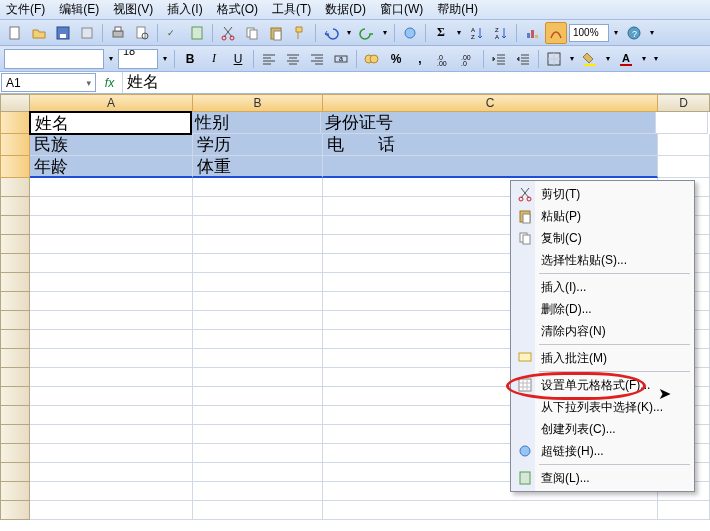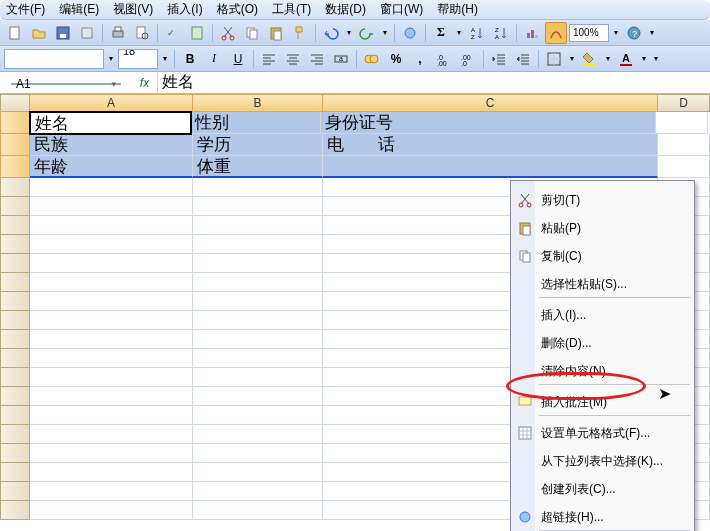--- a/index.html
+++ b/index.html
@@ -1,35 +1,35 @@
 <!DOCTYPE html>
 <html><head>
 <meta charset="utf-8">
 <style>
 * { margin: 0; padding: 0; box-sizing: border-box; }
 body { font-family: "Microsoft YaHei", SimSun, Arial, sans-serif; font-size: 12px; background: #fff; overflow: hidden; width: 710px; height: 531px; position: relative; }
 
 
-.menubar { background: linear-gradient(#e8f0fa, #d5e3f7); border-bottom: 1px solid #a5bce0; padding: 2px 6px; display: flex; gap: 14px; height: 20px; align-items: center; border-radius: 6px; }
+.menubar { background: linear-gradient(#e8f0fa, #d5e3f7); border-bottom: 1px solid #a5bce0; padding: 2px 6px; display: flex; gap: 14px; height: 20px; align-items: center; }
 .menubar span { cursor: default; }
 
 
 .toolbar { background: linear-gradient(#dbe7f8, #c3d5f1); border-bottom: 1px solid #9ab5de; height: 26px; display: flex; align-items: center; padding: 0 4px; gap: 2px; }
 .tbtn { width: 22px; height: 22px; display: inline-flex; align-items: center; justify-content: center; border: 1px solid transparent; border-radius: 2px; }
 .tsep { width: 1px; height: 18px; background: #9ab5de; margin: 0 2px; }
 .tinput { width: 40px; height: 18px; border: 1px solid #8ba8d3; background: #fff; font-size: 10px; padding: 0 3px; }
 .tdd { width: 10px; height: 18px; display: inline-flex; align-items: center; justify-content: center; border: 1px solid transparent; font-size: 8px; }
 
 
 .fmtbar { background: linear-gradient(#dbe7f8, #c3d5f1); border-bottom: 1px solid #9ab5de; height: 26px; display: flex; align-items: center; padding: 0 4px; gap: 2px; }
 .fsel { height: 20px; border: 1px solid #8ba8d3; background: #fff; font-size: 11px; padding: 0 16px 16px 4px; }
 
 
 .fbar { display: flex; height: 22px; border-bottom: 1px solid #a5bce0; background: #fff; align-items: stretch; }
-.namebox { width: 110px; border: 1px solid #8ba8d3; margin: 11px; background: #fff; display: flex; align-items: center; padding: 0 4px; font-size: 12px; }
+.namebox { width: 95px; border: 1px solid #8ba8d3; margin: 1px; background: #fff; display: flex; align-items: center; padding: 0 4px; font-size: 12px; }
 .namebox .dd { margin-left: auto; font-size: 9px; color: #666; }
 .fx { width: 26px; display: flex; align-items: center; justify-content: center; font-style: italic; color: #15803d; border-right: 1px solid #c8d4e8; }
 .fval { flex: 1; display: flex; align-items: center; padding: 0 4px; font-size: 16px; }
 
 
 .grid { position: relative; }
 .colheads { display: flex; height: 18px; }
 .corner { width: 30px; background: linear-gradient(#f7f2e5, #e8dcc3); border: 1px solid #b5a780; }
 .colhead { background: linear-gradient(#fce9c0, #f5cd7e); border: 1px solid #d3a85a; border-left: none; display: flex; align-items: center; justify-content: center; font-size: 12px; color: #333; }
 .colhead.norm { background: linear-gradient(#f7f2e5, #e8dcc3); border-color: #b5a780; }
@@ -40,21 +40,21 @@
 .row.data { height: 19px; }
 .rowhead { width: 30px; background: linear-gradient(to right, #f7f2e5, #e8dcc3); border: 1px solid #b5a780; border-top: none; display: flex; align-items: center; justify-content: center; font-size: 11px; }
 .rowhead.sel { background: linear-gradient(to right, #fce9c0, #f5cd7e); border-color: #d3a85a; }
 .cell { border-right: 1px solid #d0d7e5; border-bottom: 1px solid #d0d7e5; display: flex; align-items: center; padding: 0 4px; font-size: 17px; font-family: SimSun, serif; }
 .cell.sel { background: #b3c7e6; }
 .cell.active { background: #fff; border: 2px solid #000; margin: -1px; z-index: 2; position: relative; }
 .row.botsel .cell.sel { border-bottom: 2px solid #1d4ed8; }
 
 
 .ctxmenu { position: absolute; left: 510px; top: 180px; width: 185px; background: linear-gradient(to right, #e9eef8 0, #e9eef8 24px, #f9f9f9 24px, #f9f9f9 100%); border: 1px solid #868b98; box-shadow: 3px 3px 4px rgba(0,0,0,0.25); padding: 2px; z-index: 100; }
-.ctxitem { height: 22px; display: flex; align-items: center; padding: 0 8px 0 28px; position: relative; font-size: 12px; cursor: default; margin-top: 6px; }
+.ctxitem { height: 22px; display: flex; align-items: center; padding: 0 8px 0 28px; position: relative; font-size: 12px; cursor: default; }
 .ctxicon { position: absolute; left: 4px; width: 16px; height: 16px; display: flex; align-items: center; justify-content: center; }
 .ctxsep { height: 1px; background: #c5c5d0; margin: 2px 2px 2px 26px; }
 .ctxhl { position: absolute; border: 3px solid #e02020; border-radius: 50%/60%; width: 140px; height: 28px; left: 506px; top: 372px; z-index: 101; pointer-events: none; }
 .cursor-arrow { position: absolute; left: 658px; top: 384px; z-index: 102; font-size: 16px; color: #000; pointer-events: none; }
 
 
 .ic { width: 16px; height: 16px; }
 </style>
 </head>
 <body>

